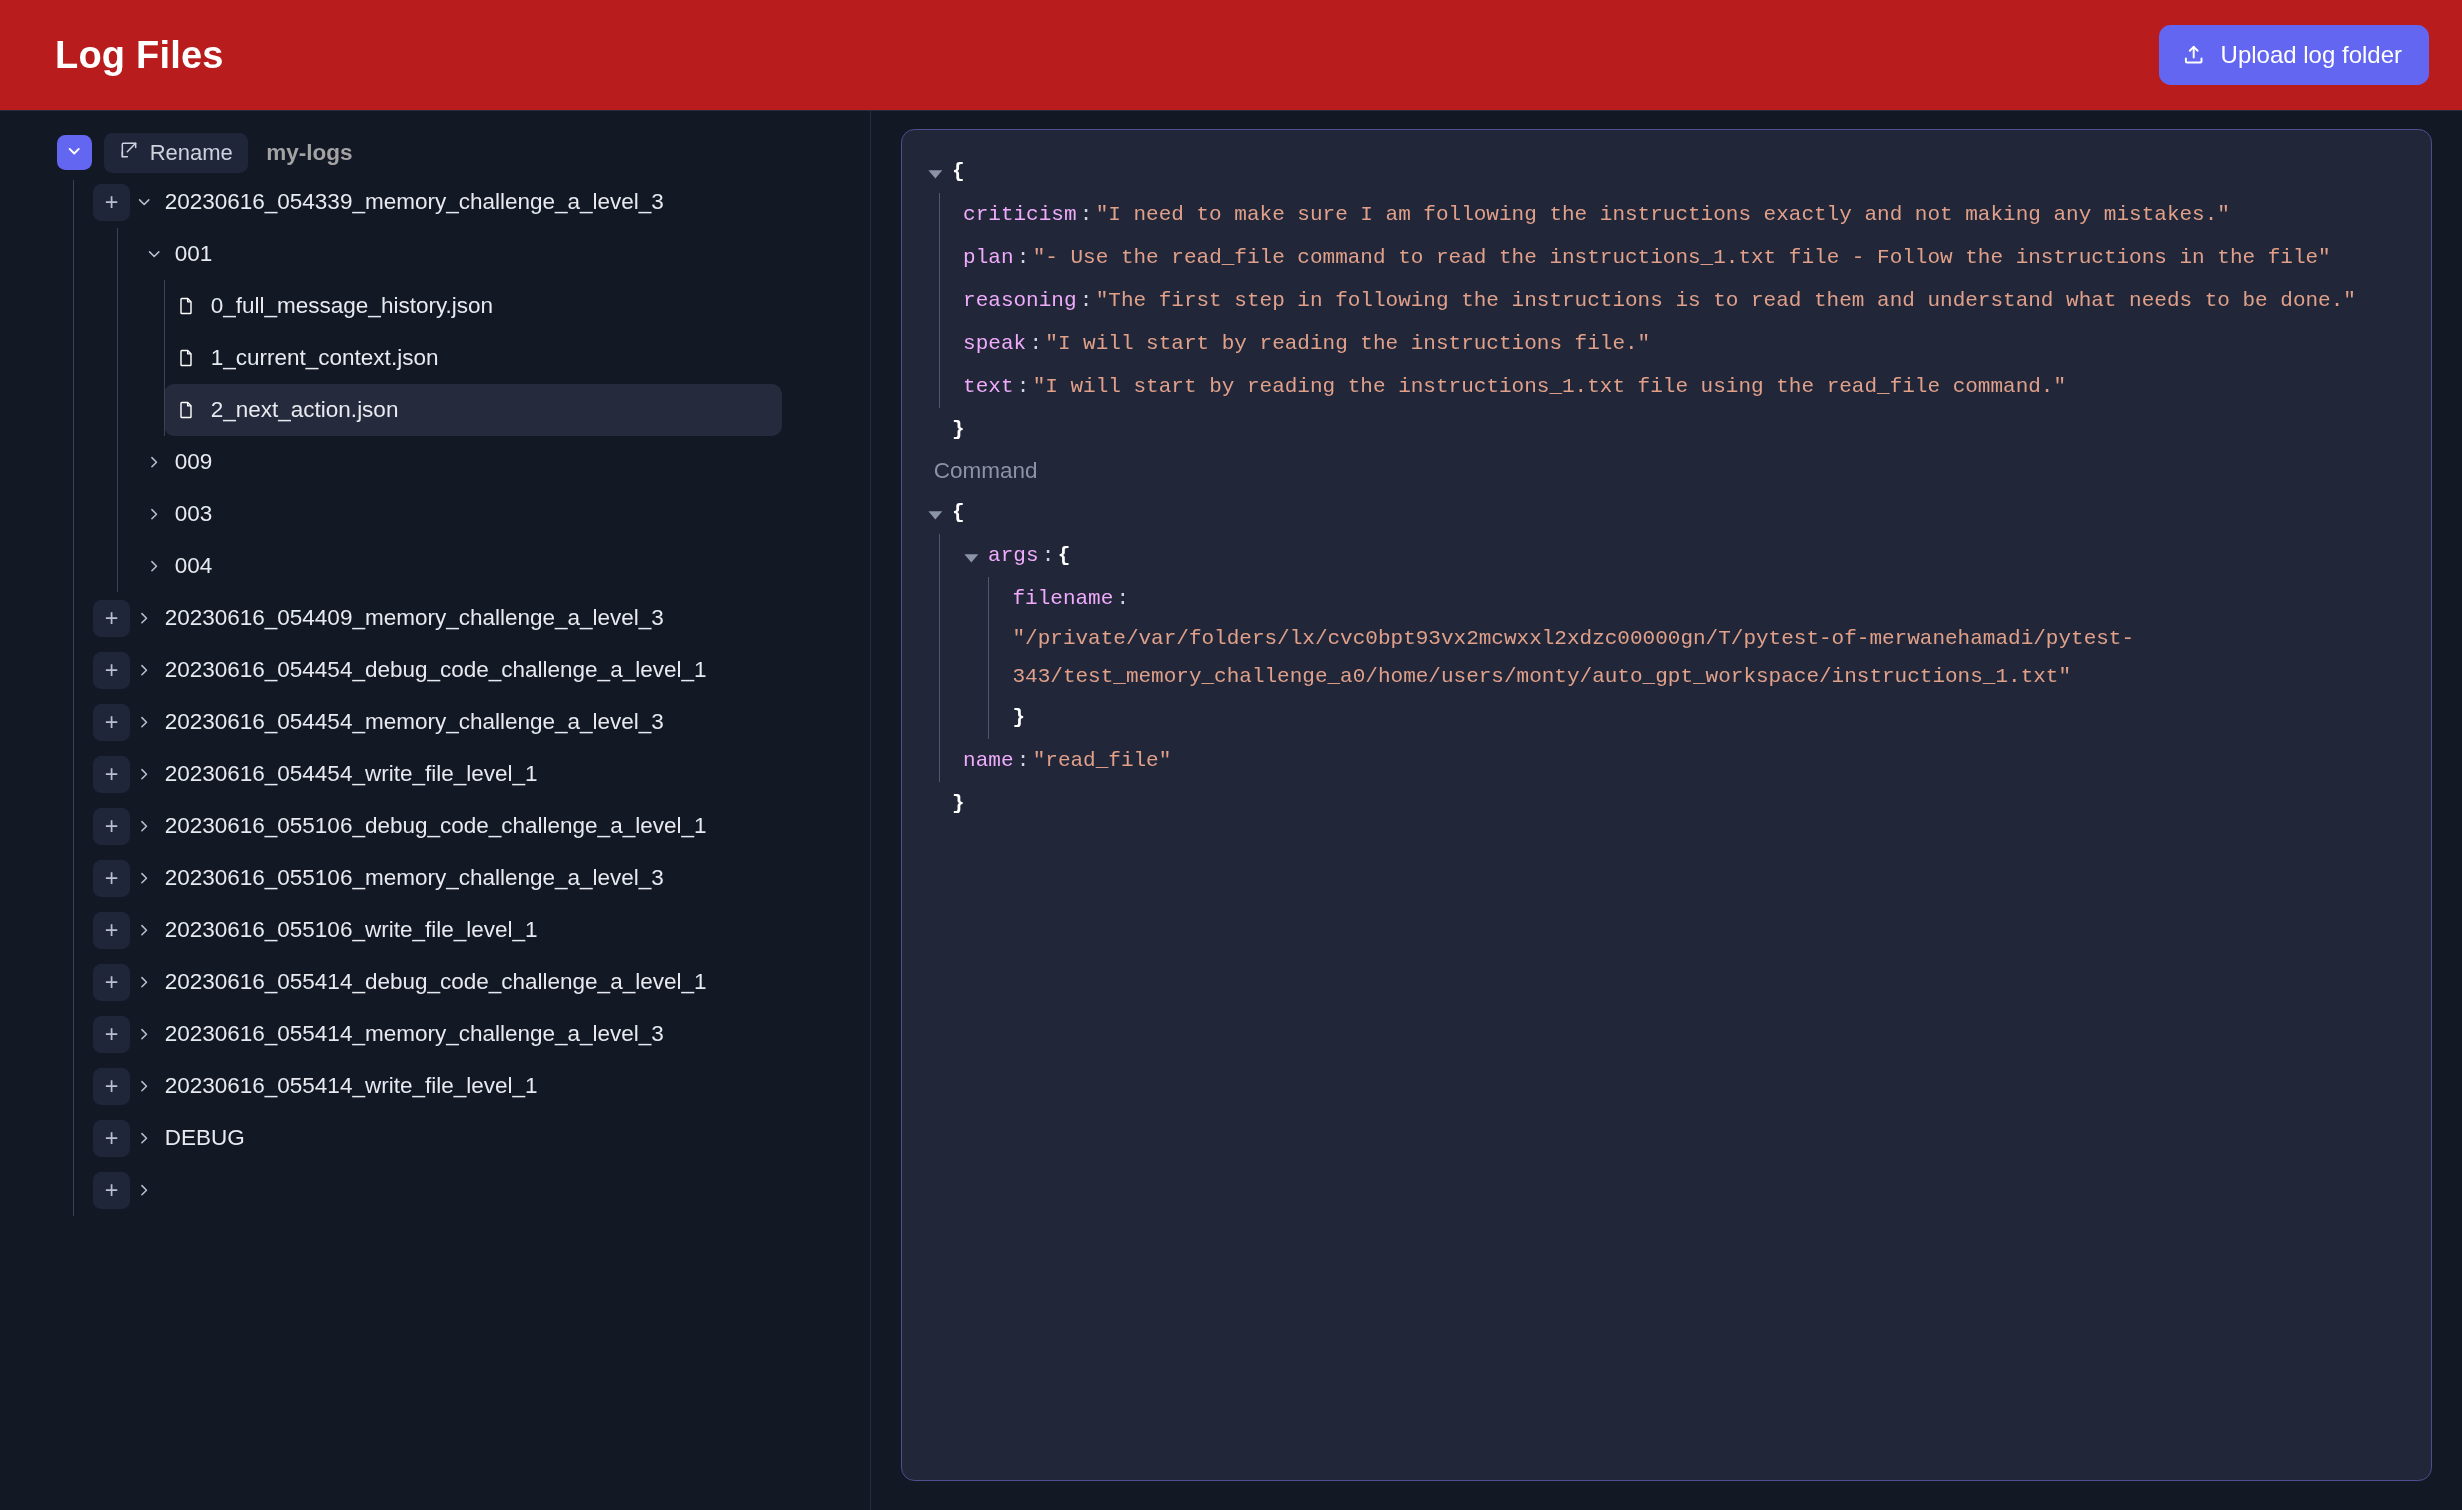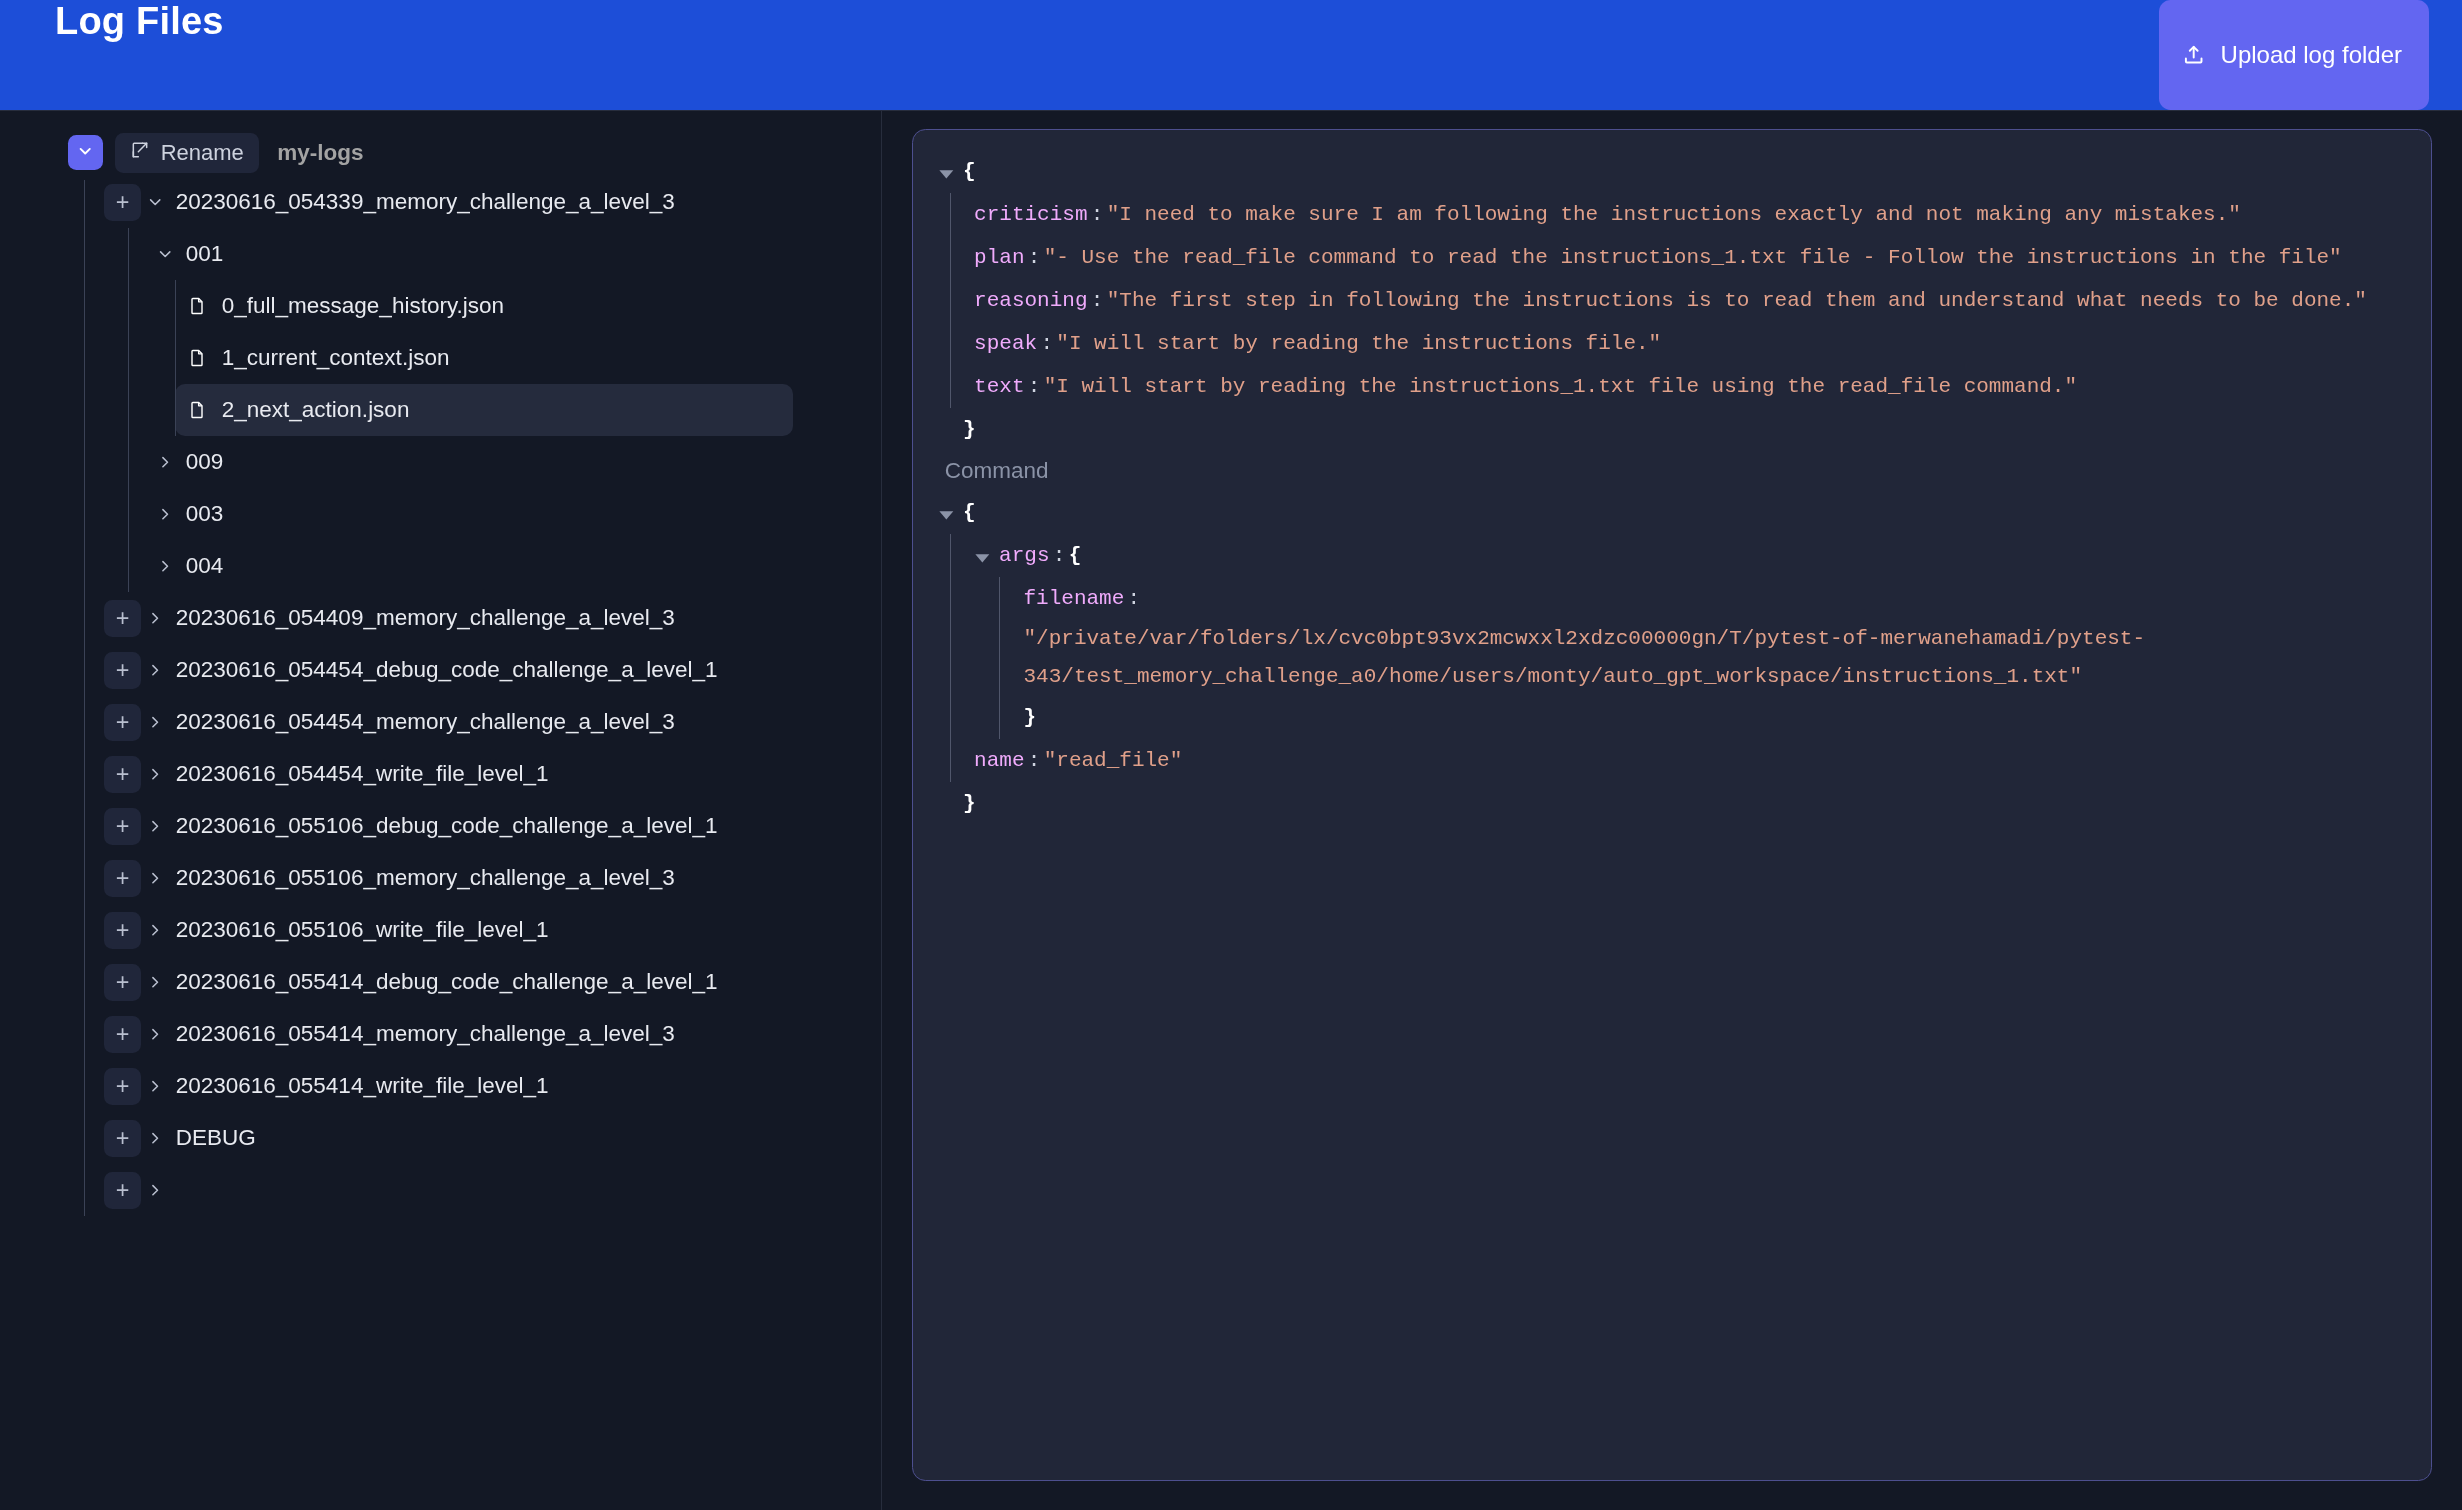--- a/index.html
+++ b/index.html
@@ -10,24 +10,25 @@
     font-family: "Liberation Sans", sans-serif;
     overflow: hidden;
   }
   .app { width: 2462px; height: 1511px; display: flex; flex-direction: column; background: #131825; }
 
   
   .header {
     height: 111px;
     flex: 0 0 111px;
     display: flex;
+    align-items: center;
     justify-content: space-between;
     padding: 0 33px 0 55px;
     border-bottom: 0.8px solid #272d3d;
-    background: #1d4ed8;
+    background: #b91c1c;
   }
   .page-title {
     font-size: 38px;
     font-weight: 700;
     color: #ffffff;
     letter-spacing: 0.2px;
   }
   .upload-btn {
     display: inline-flex;
     align-items: center;
@@ -42,21 +43,20 @@
     font-family: "Liberation Sans", sans-serif;
     cursor: pointer;
   }
   .upload-btn svg { display: block; }
 
   
   .body {
     flex: 1 1 auto;
     display: flex;
     min-height: 0;
-    padding-left: 11px;
   }
   .left-pane {
     width: 871px;
     flex: 0 0 871px;
     border-right: 0.8px solid #272d3d;
     padding: 18.4px 0 0 0;
     overflow: hidden;
     position: relative;
   }
   .right-pane {

